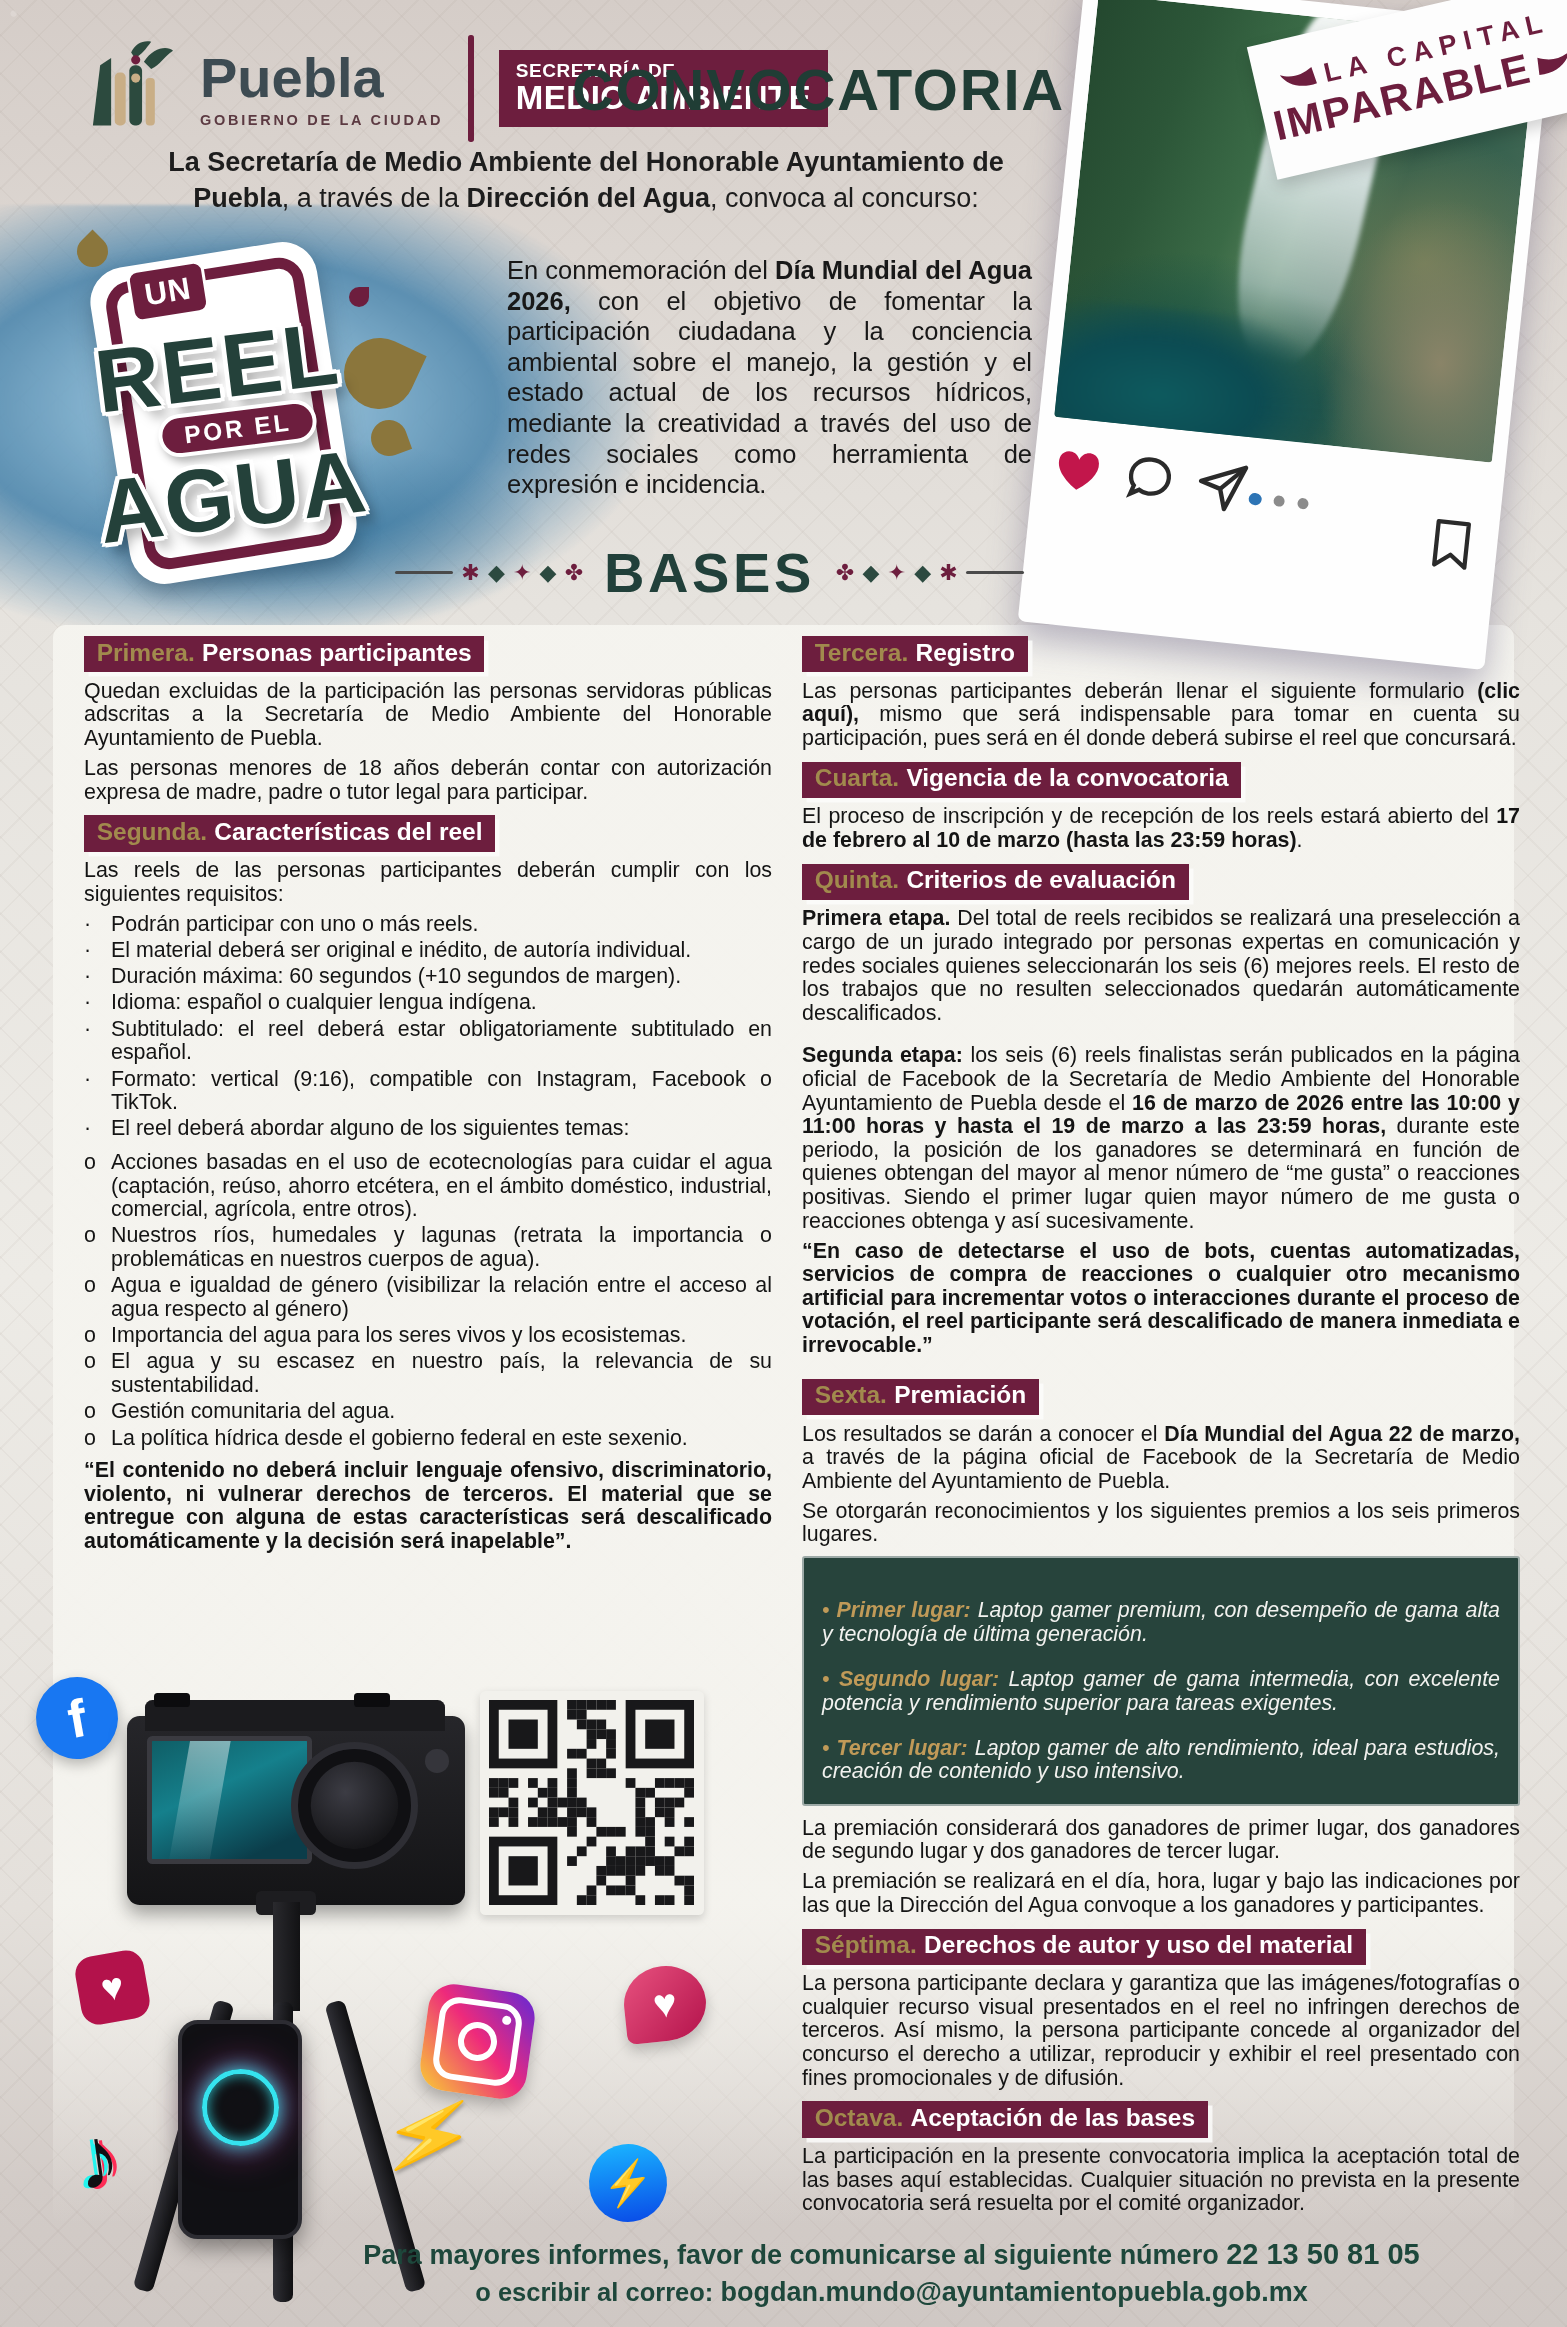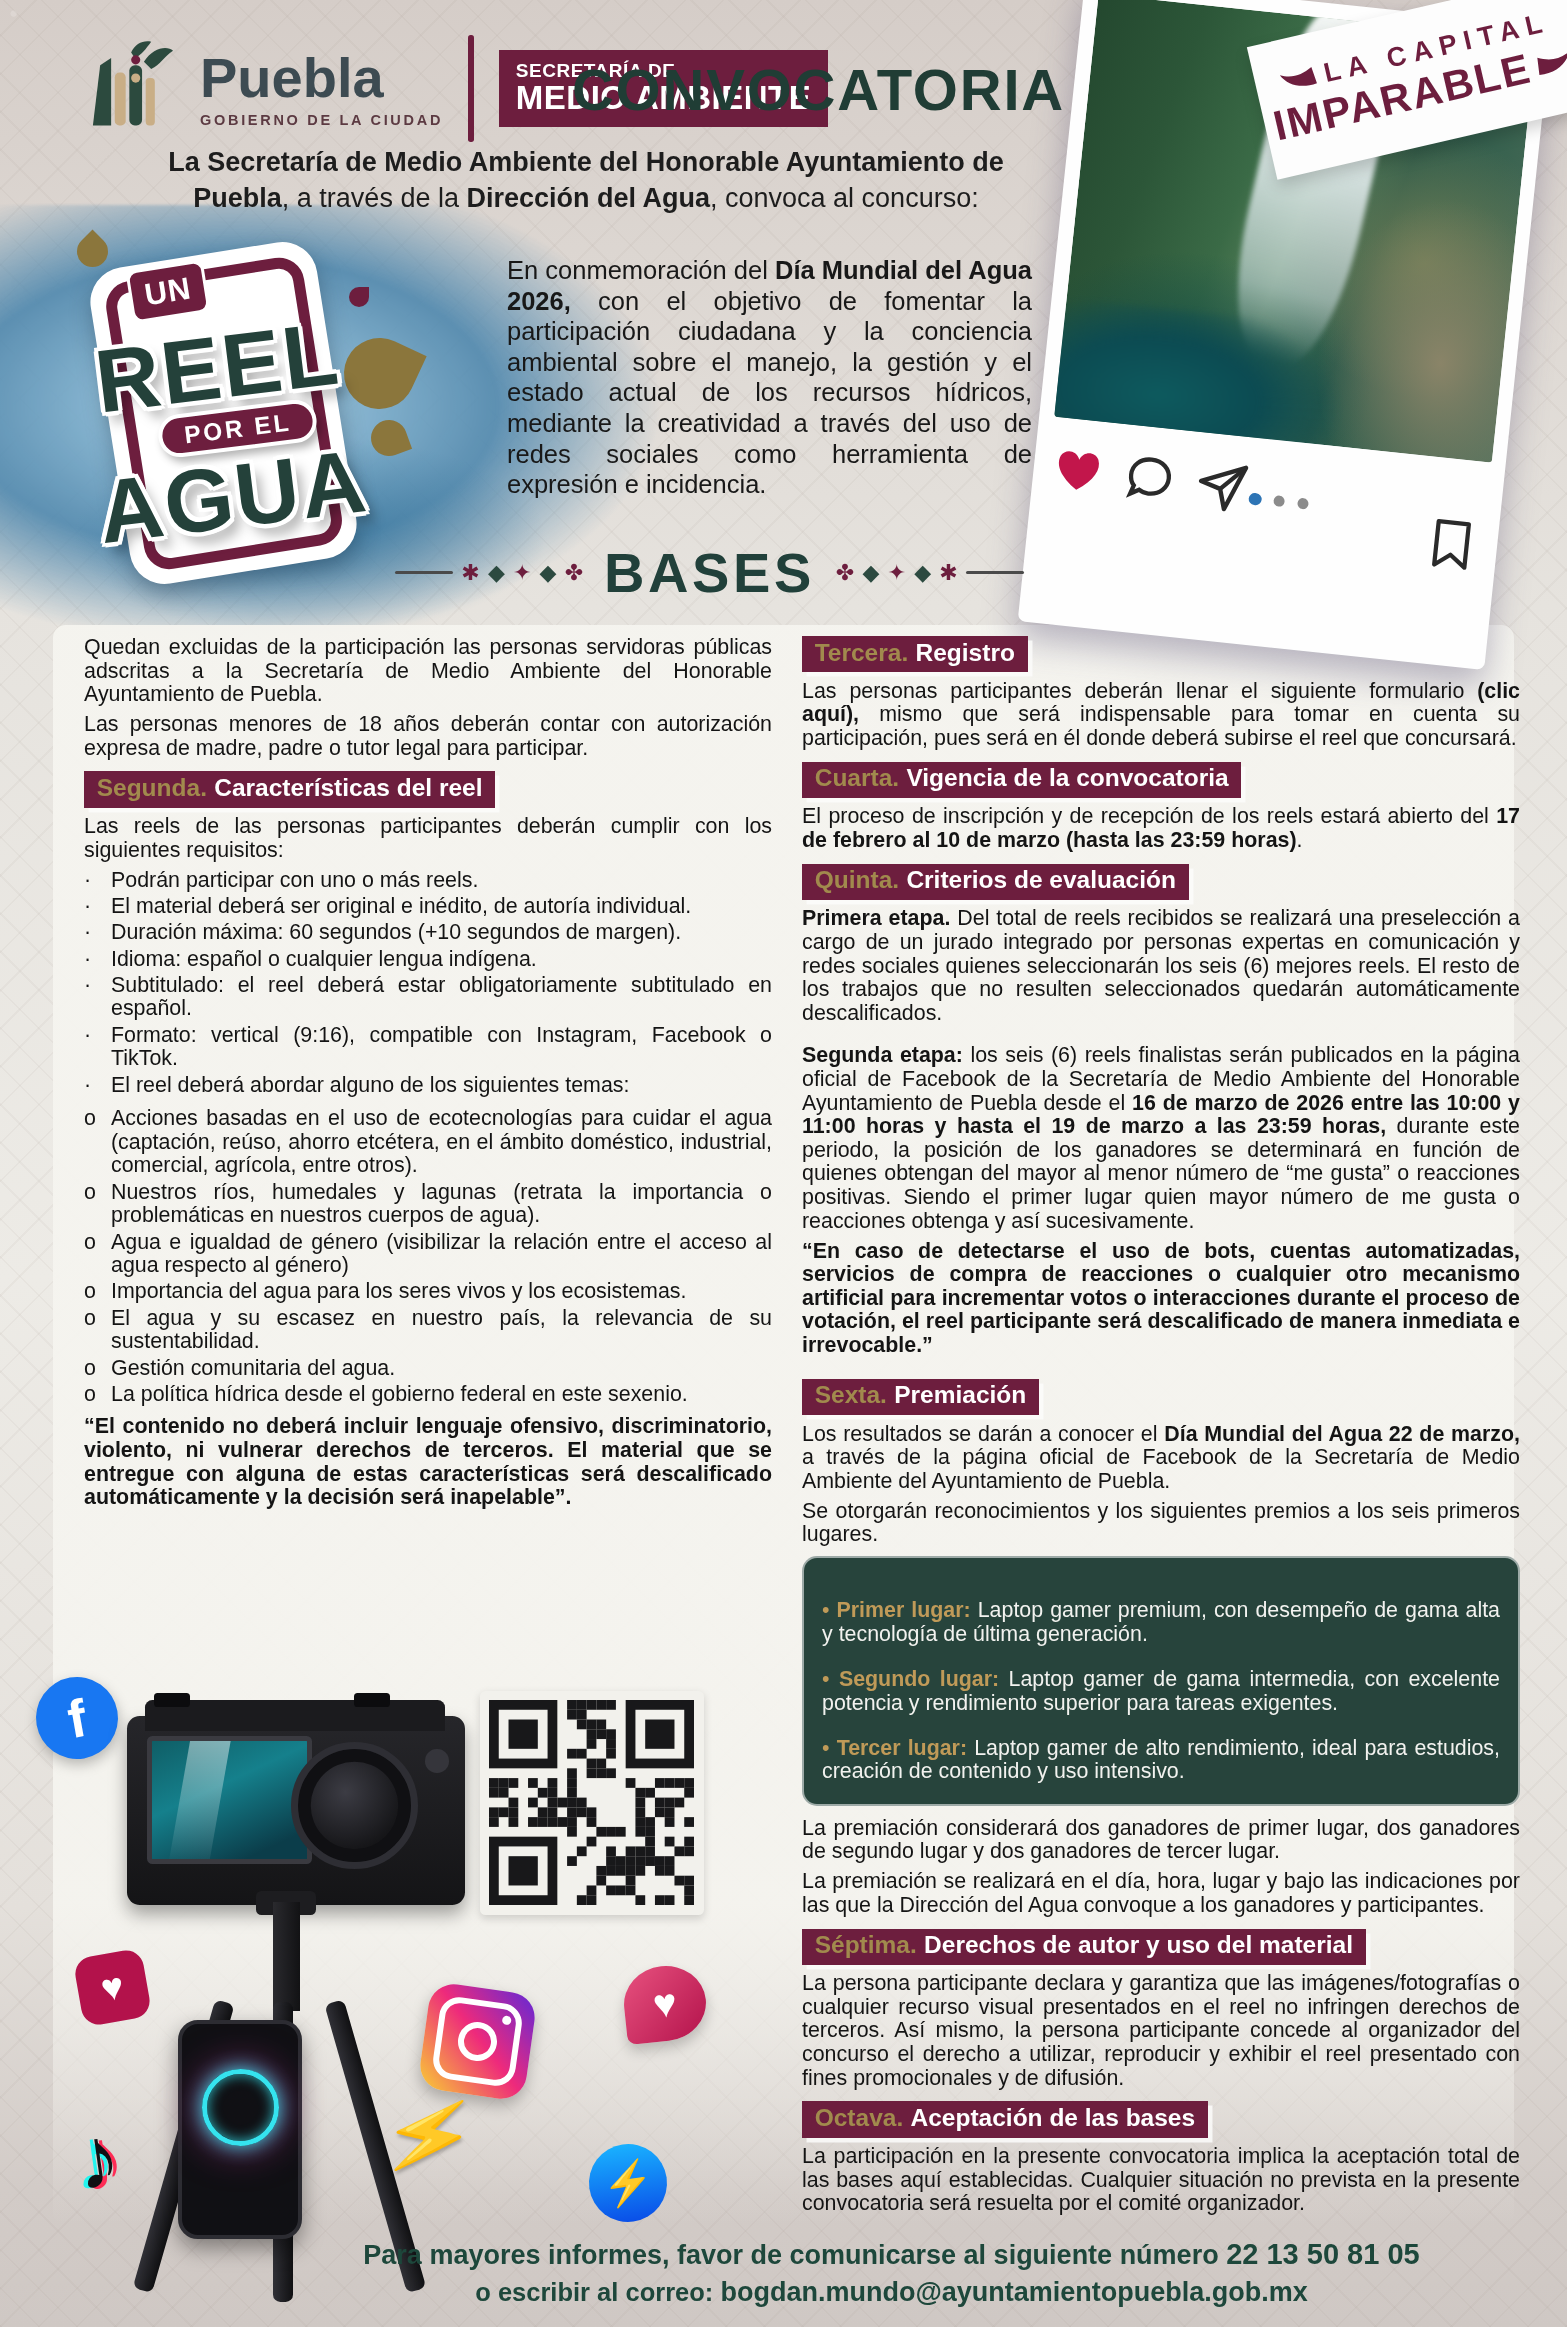--- a/index.html
+++ b/index.html
@@ -103,22 +103,22 @@
         box-shadow:4.5px 4.5px 0 rgba(252,252,250,.85);}
   .bar .ord{color:#a18a4d;font-weight:bold;font-size:24.5px;margin-right:7.3px;}
   .bar .ttl{color:#ffffff;font-weight:bold;font-size:24.5px;}
   .p{margin:0 0 6.4px 0;text-align:justify;}
   .sec{margin-bottom:11px;}
   .li{display:flex;margin:0 0 2.7px 0;}
   .li .pre{width:27px;flex:0 0 27px;}
   .li .txt{flex:1;text-align:justify;}
   .quote{font-weight:bold;text-align:justify;margin-top:9px;}
 
-  .prizebox{background:#27443c;border:2.7px solid rgba(255,255,255,.55);border-radius:15px;
-        padding:20px 18px;color:#f2f2ef;margin:9px 0 11px;}
+  .prizebox{background:#27443c;border:2.7px solid rgba(255,255,255,.55);border-radius:3px;
+        padding:20px 18px;color:#f2f2ef;margin:9px 0 11px;font-style:italic;}
   .prize{margin-bottom:14.5px;text-align:justify;}
   .prize:last-child{margin-bottom:0;}
 
   
   .footer{position:absolute;left:255px;top:2238px;width:1273px;text-align:center;color:#1d473b;z-index:6;}
   .f1{font-size:27px;font-weight:bold;}
   .f1 .b{font-size:29px;}
   .f2{font-size:25.5px;font-weight:bold;margin-top:5.5px;}
   .f2 .b{font-size:27px;}
 
@@ -273,20 +273,23 @@
     <span class="orn mr">✤</span>
     <span class="orn gr">◆</span>
     <span class="orn mr">✦</span>
     <span class="orn gr">◆</span>
     <span class="orn mr">✱</span>
     <span class="hline"></span>
   </div>
 
   <div class="col col-left">
     <div class="sec">
+      <div class="bar">
+        <span class="ord">Primera.</span><span class="ttl">Personas participantes</span>
+      </div>
       <p class="p">Quedan excluidas de la participación las personas servidoras públicas adscritas a la Secretaría de Medio Ambiente del Honorable Ayuntamiento de Puebla.</p>
       <p class="p">Las personas menores de 18 años deberán contar con autorización expresa de madre, padre o tutor legal para participar.</p>
     </div>
     <div class="sec">
       <div class="bar">
         <span class="ord">Segunda.</span><span class="ttl">Características del reel</span>
       </div>
       <p class="p">Las reels de las personas participantes deberán cumplir con los siguientes requisitos:</p>
       <div>
           <div class="li">

